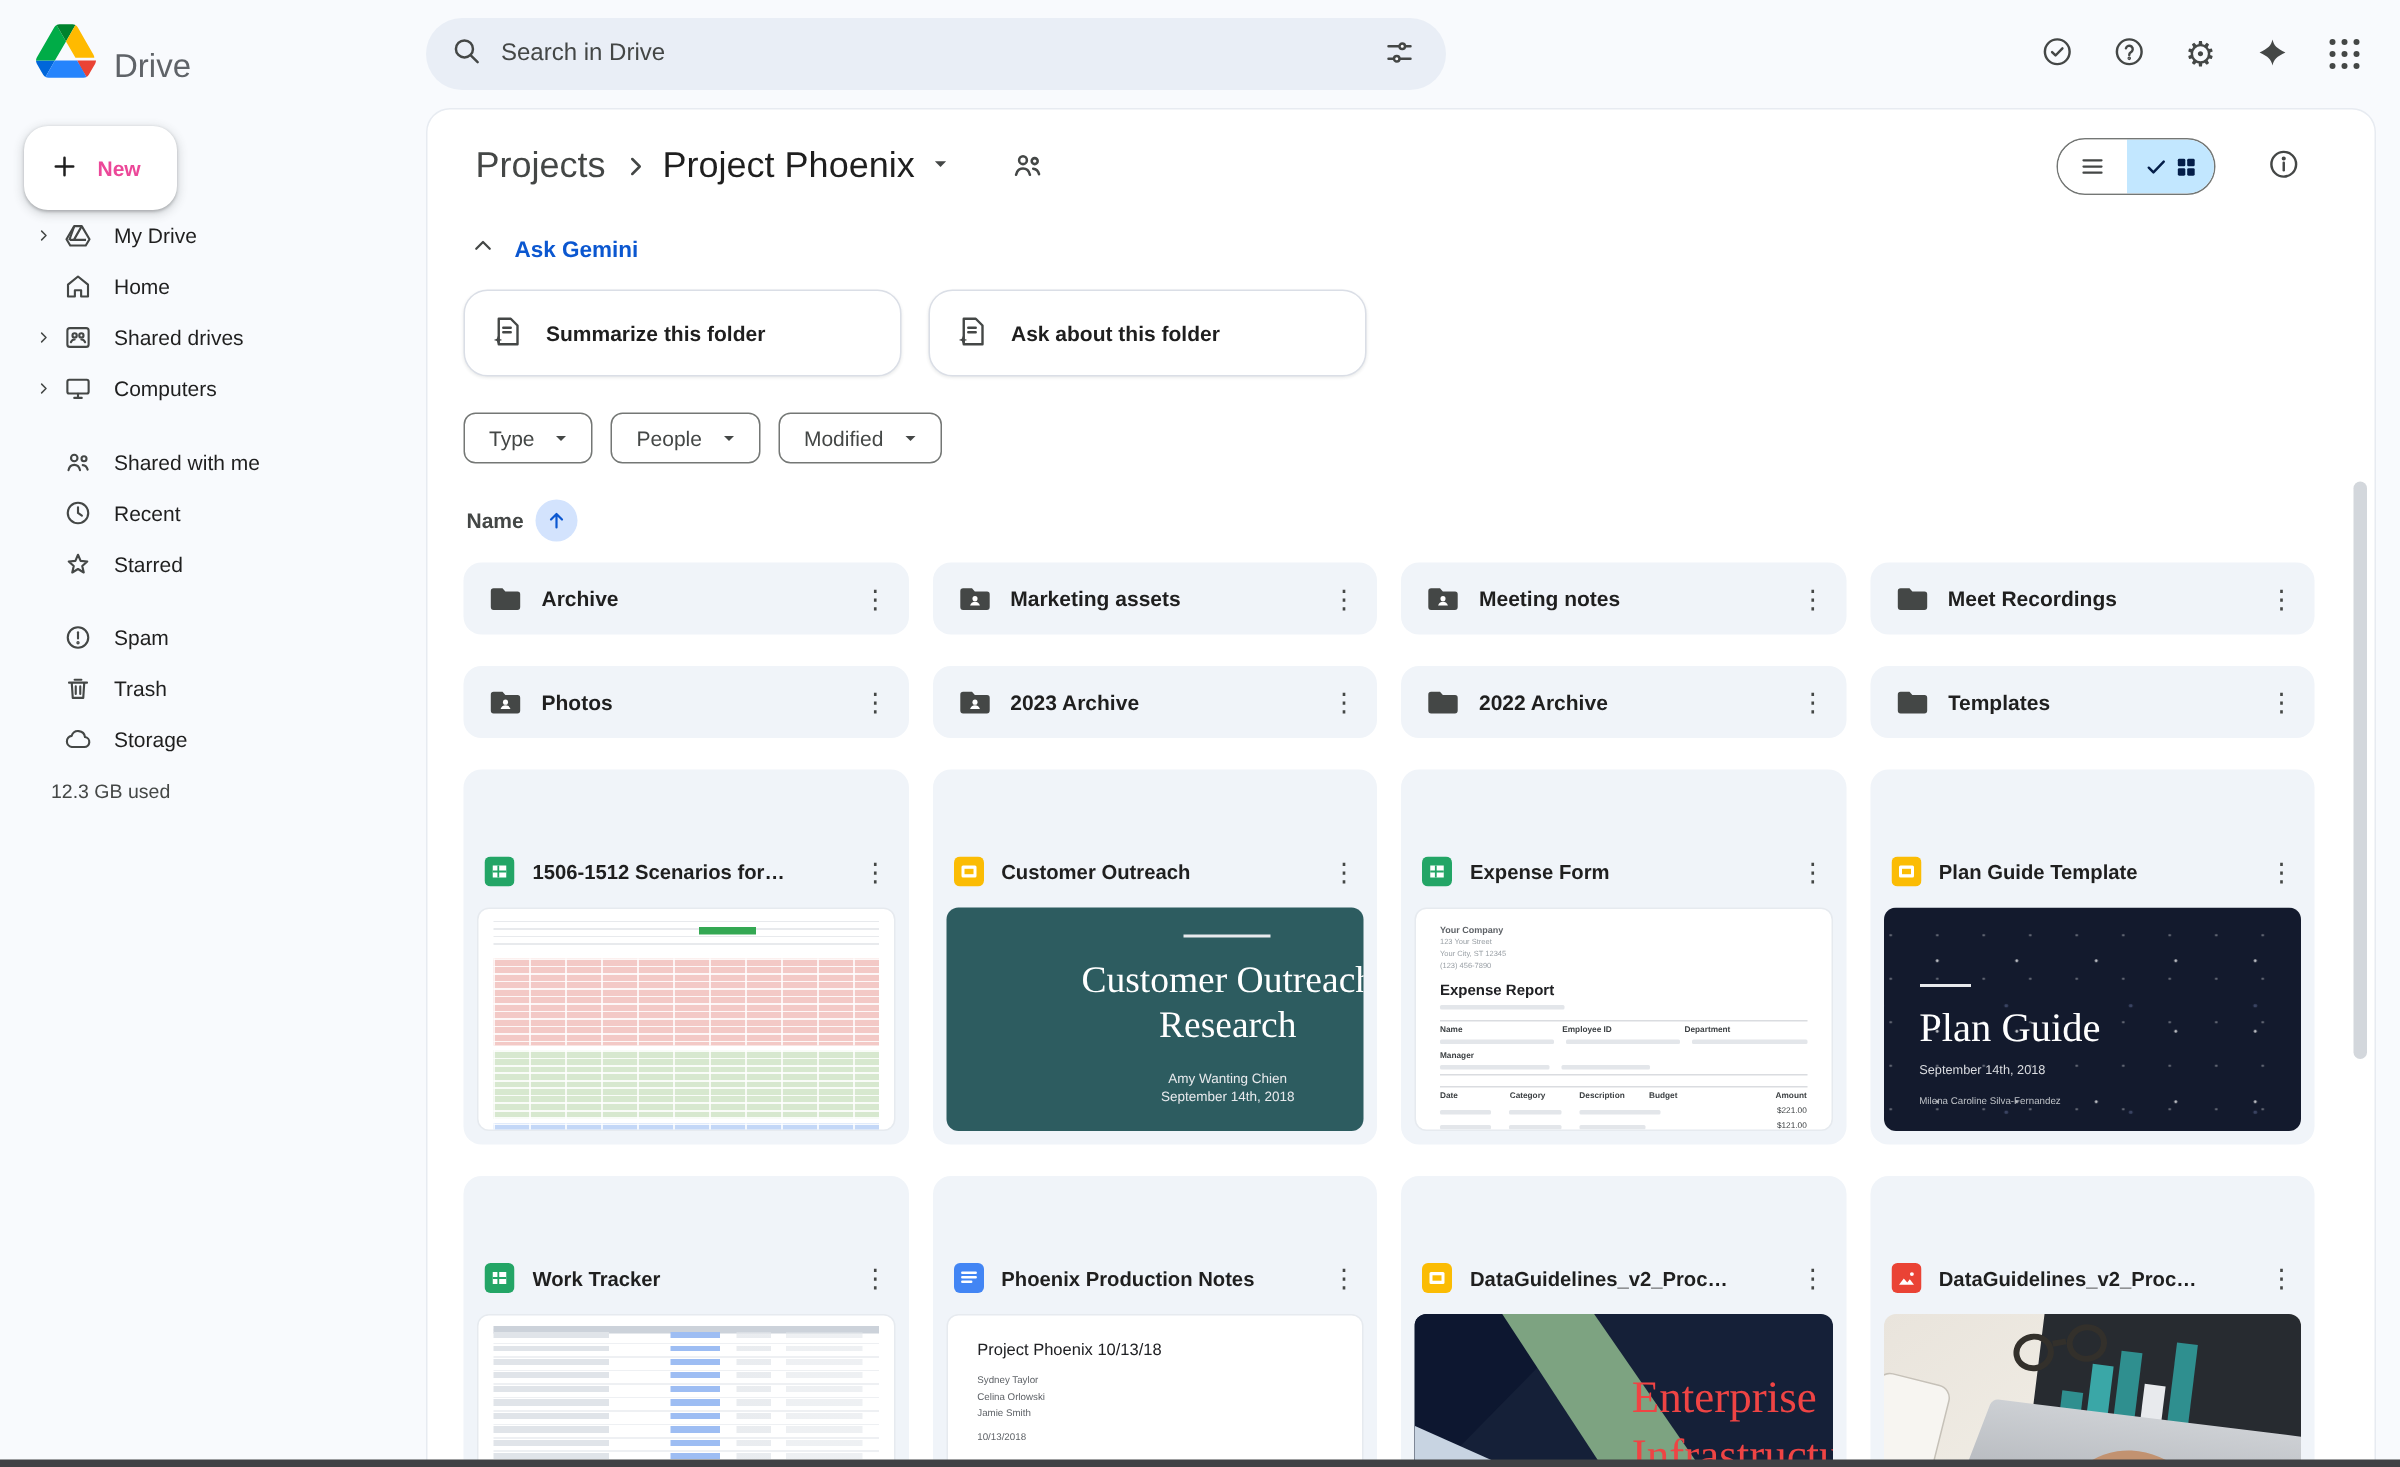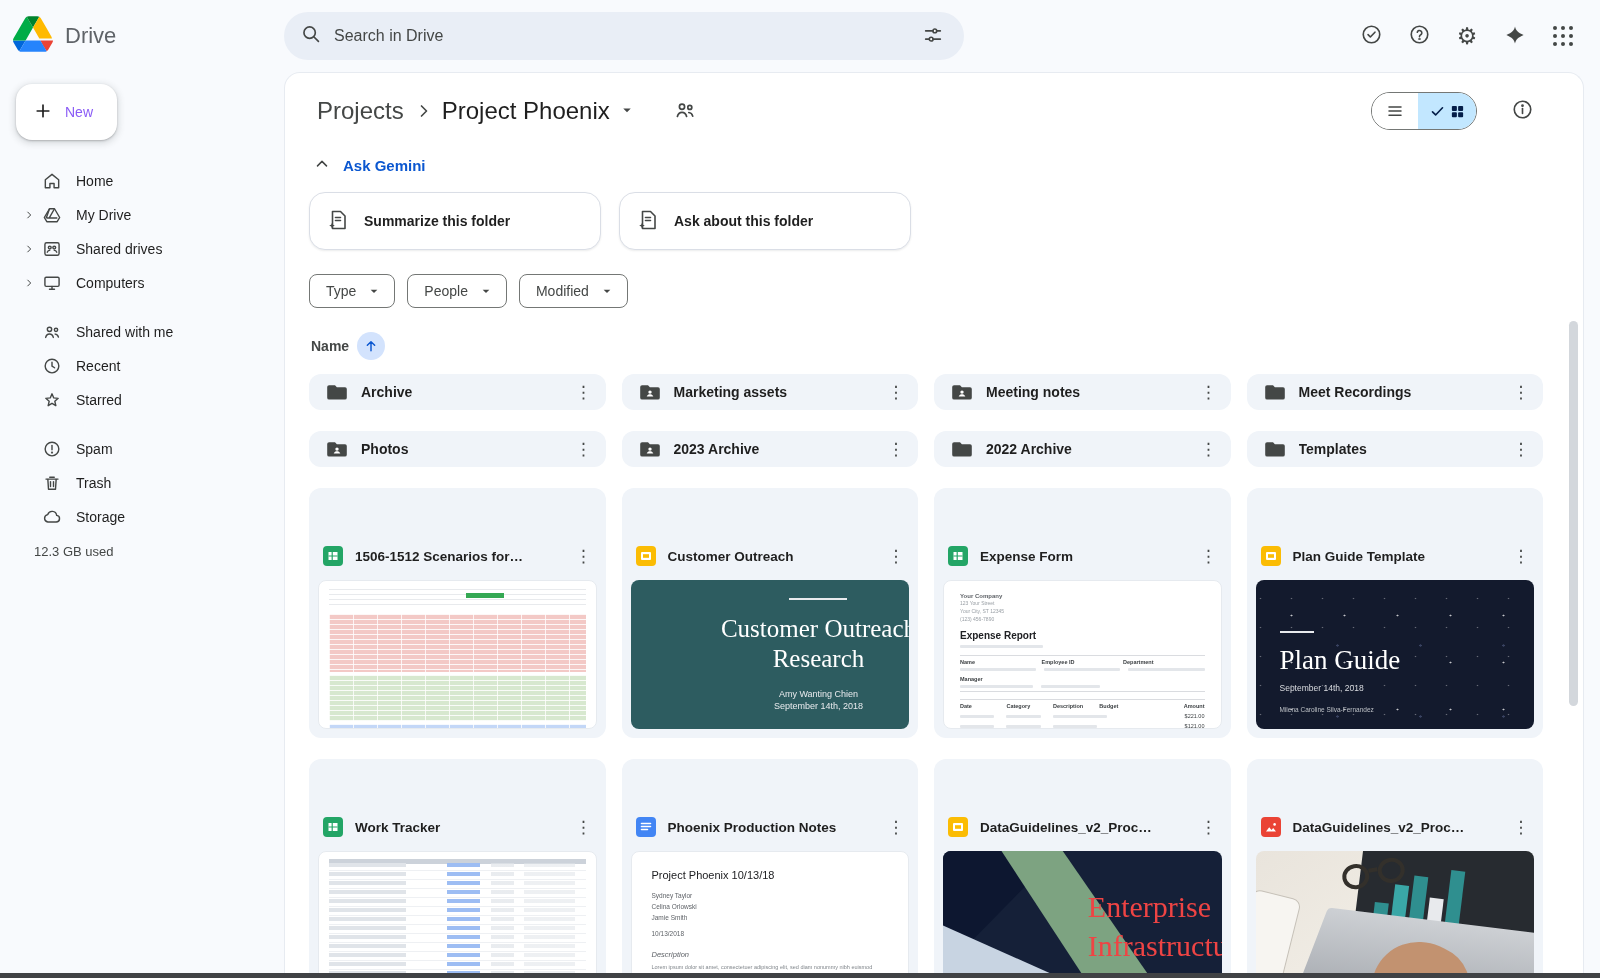--- a/index.html
+++ b/index.html
@@ -1,21 +1,21 @@
 <!DOCTYPE html>
 <html><head>
 <meta charset="utf-8">
 <style>
   * { margin:0; padding:0; box-sizing:border-box; }
   html,body { width:1600px; height:978px; overflow:hidden; background:#f8fafd;
               font-family:"Liberation Sans","DejaVu Sans",sans-serif; color:#1f1f1f; }
 
   
   .topbar { position:absolute; top:0; left:0; right:0; height:72px; display:flex; align-items:center; }
-  .brand { flex:0 0 284px; display:flex; align-items:center; gap:12px; padding-left:13px; }
+  .brand { flex:0 0 284px; display:flex; align-items:flex-end; gap:12px; padding-left:24px; }
   .brand-name { font-size:22px; color:#5f6368; }
   .searchbar { flex:0 0 680px; height:48px; background:#e9eef6; border-radius:24px;
                display:flex; align-items:center; gap:12px; padding:0 10px 0 16px; }
   .searchbar input { flex:1; border:none; background:transparent; outline:none; font-size:16px; color:#000000; }
   .searchbar input::placeholder { color:#444746; opacity:1; }
   .round-btn { width:42px; height:42px; border-radius:50%; background:none; border:none;
                display:flex; align-items:center; justify-content:center; cursor:pointer; }
   .topbar-right { margin-left:auto; display:flex; align-items:center; gap:6px; padding-right:16px; }
   .gear-glyph { font-size:23px; color:#444746; line-height:1; }
   .apps-dots { display:grid; grid-template-columns:repeat(3,4px); gap:4px; }
@@ -25,21 +25,21 @@
   .cymbal-badge { background:#101114; color:#fff; font-size:14px; font-weight:bold;
                   letter-spacing:.3px; padding:7px 12px; border-radius:13px; }
   .avatar { width:34px; height:34px; border-radius:50%;
             background:radial-gradient(circle at 38% 32%, #d2a878 0%, #a37449 40%, #5b3c26 75%, #2e1e12 100%); }
 
   
   .sidebar { position:absolute; top:72px; left:0; width:284px; bottom:0; padding:10px 12px 0 16px; }
   .new-btn { height:56px; border:none; border-radius:16px; background:#fff; cursor:pointer;
              box-shadow:0 1px 2px rgba(60,64,67,.30), 0 2px 6px 2px rgba(60,64,67,.15);
              display:inline-flex; align-items:center; gap:12px; padding:0 24px 0 17px;
-             font-size:14px; font-weight:normal; color:#8b5cf6; margin:2px 0 24px 0;
+             font-size:14px; font-weight:bold; color:#ec4899; margin:2px 0 0 0;
              font-family:inherit; }
   .nav-group { margin-bottom:15px; }
   .nav-item { display:flex; align-items:center; height:34px; border-radius:17px; cursor:pointer; }
   .nav-caret { flex:0 0 26px; display:flex; justify-content:center; align-items:center; }
   .nav-ic { flex:0 0 20px; display:flex; margin-right:14px; }
   .nav-label { font-size:14px; color:#1f1f1f; }
   .storage-used { margin:10px 0 0 18px; font-size:13px; color:#444746; }
 
   
   .panel { position:absolute; left:284px; top:72px; right:16px; bottom:0; background:#fff;
@@ -72,21 +72,21 @@
 
   .sort-row { display:flex; align-items:center; gap:8px; margin:24px 0 0 2px;
               font-size:14px; font-weight:bold; color:#444746; }
   .sort-circle { width:28px; height:28px; border-radius:50%; background:#d3e3fd;
                  display:flex; align-items:center; justify-content:center; cursor:pointer; }
 
   .grid { display:grid; grid-template-columns:repeat(4,1fr); gap:21px 16px; }
   .folders-grid { margin-top:14px; }
   .files-grid { margin-top:21px; }
 
-  .folder-tile { height:36px; background:#f0f4f9; border-radius:12px; cursor:pointer;
+  .folder-tile { height:48px; background:#f0f4f9; border-radius:12px; cursor:pointer;
                  display:flex; align-items:center; gap:12px; padding:0 4px 0 16px; }
   .folder-name { flex:1; font-size:14px; font-weight:bold; color:#1f1f1f;
                  white-space:nowrap; overflow:hidden; text-overflow:ellipsis; }
   .more-btn { width:36px; height:36px; border-radius:50%; border:none; background:none; cursor:pointer;
               display:flex; align-items:center; justify-content:center; }
   .dots3 { font-size:17px; color:#444746; line-height:1; }
 
   .file-card { height:250px; background:#f0f4f9; border-radius:12px; cursor:pointer;
                display:flex; flex-direction:column; overflow:hidden; }
   .fc-head { flex:0 0 48px; display:flex; align-items:center; gap:12px; padding:0 4px 0 14px;margin-top:44px; }
@@ -284,41 +284,41 @@
     <span>
       <svg width="20" height="20" viewBox="0 0 24 24" style="stroke:#1f1f1f;fill:none;stroke-width:2;stroke-linecap:round">
         <path d="M12 5v14M5 12h14"></path>
       </svg>
     </span>
     <span>New</span>
   </button>
 
   <div class="nav-group">
     <div class="nav-item">
-      <span class="nav-caret"></span>
-      <span class="nav-ic">
-        <svg width="20" height="20" viewBox="0 0 24 24" style="stroke:#444746;fill:none;stroke-width:1.7;stroke-linejoin:round">
-          <path d="M4 10.5 12 4l8 6.5V20h-5.5v-5h-5v5H4Z"></path>
-        </svg>
-      </span>
-      <span class="nav-label">Home</span>
-    </div>
-    <div class="nav-item">
       <span class="nav-caret">
         <svg width="10" height="10" viewBox="0 0 24 24" style="stroke:#444746;fill:none;stroke-width:2.4;stroke-linecap:round;stroke-linejoin:round">
             <path d="m9 5 7 7-7 7"></path>
           </svg>
       </span>
       <span class="nav-ic">
         <svg width="20" height="20" viewBox="0 0 24 24" style="stroke:#444746;fill:none;stroke-width:1.7;stroke-linejoin:round">
           <path d="M9 4.5h6L21.2 15l-3 5H5.8l-3-5Z"></path>
             <path d="M9 4.5 5 15.8M15 4.5l-6.3 11M5.6 15.5h12.8"></path>
         </svg>
       </span>
       <span class="nav-label">My Drive</span>
+    </div>
+    <div class="nav-item">
+      <span class="nav-caret"></span>
+      <span class="nav-ic">
+        <svg width="20" height="20" viewBox="0 0 24 24" style="stroke:#444746;fill:none;stroke-width:1.7;stroke-linejoin:round">
+          <path d="M4 10.5 12 4l8 6.5V20h-5.5v-5h-5v5H4Z"></path>
+        </svg>
+      </span>
+      <span class="nav-label">Home</span>
     </div>
     <div class="nav-item">
       <span class="nav-caret">
         <svg width="10" height="10" viewBox="0 0 24 24" style="stroke:#444746;fill:none;stroke-width:2.4;stroke-linecap:round;stroke-linejoin:round">
             <path d="m9 5 7 7-7 7"></path>
           </svg>
       </span>
       <span class="nav-ic">
         <svg width="20" height="20" viewBox="0 0 24 24" style="stroke:#444746;fill:none;stroke-width:1.7;stroke-linejoin:round;stroke-linecap:round">
           <rect x="3.5" y="4.5" width="17" height="15" rx="2"></rect>

